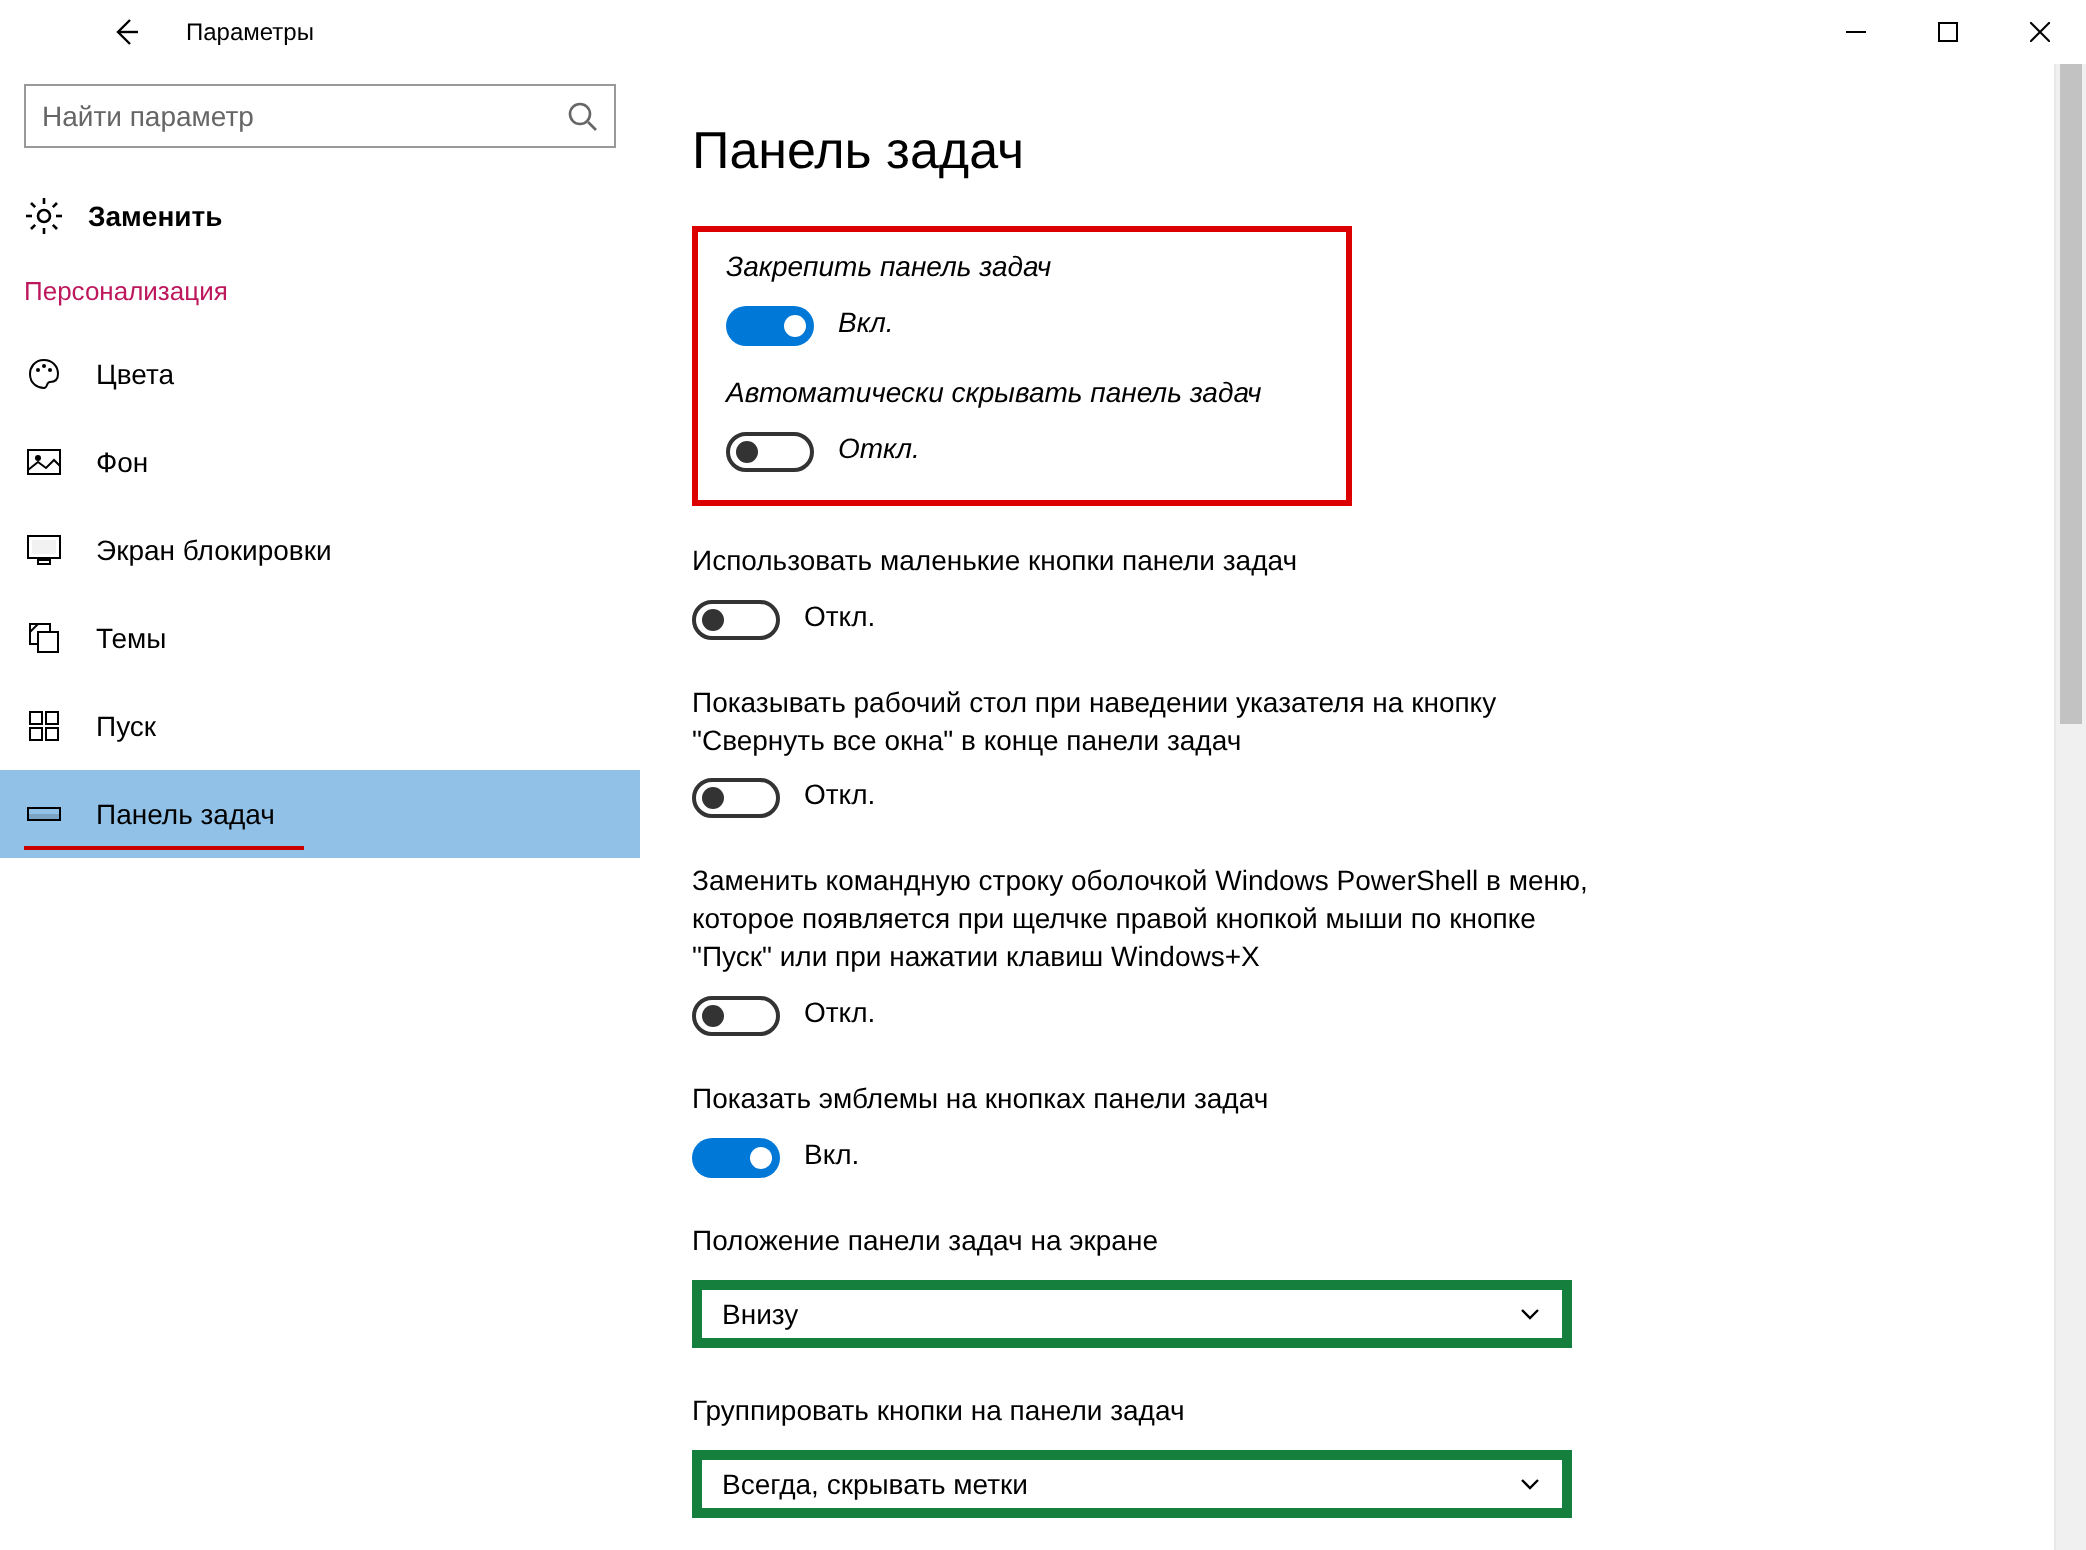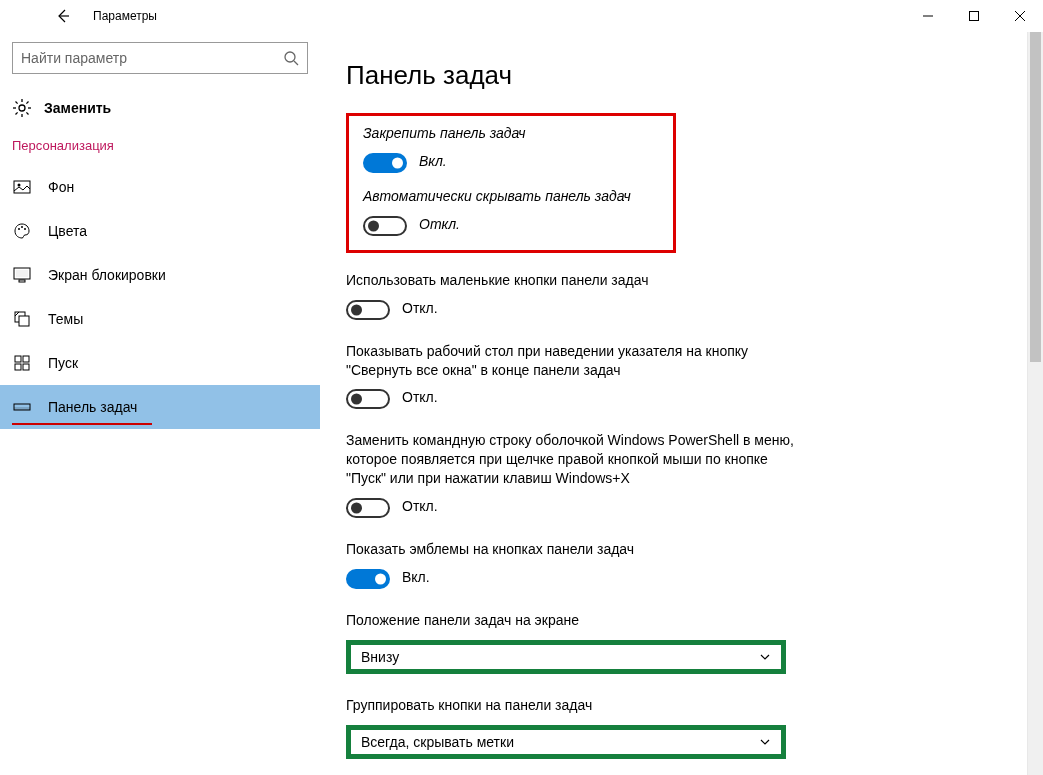--- a/index.html
+++ b/index.html
@@ -210,38 +210,38 @@
           </svg>
       </span>
       <span>Заменить</span>
     </div>
 
     <div class="section-title">Персонализация</div>
 
     <div class="nav-item">
       <span class="nicon">
         <svg width="18" height="18" viewBox="0 0 18 18">
-            <rect x="1" y="3" width="16" height="12" stroke="#000" fill="none"></rect>
-            <circle cx="6" cy="7" r="1.5" fill="#000"></circle>
-            <path d="M1 13 L6 9 L10 12 L14 8 L17 11" stroke="#000" fill="none"></path>
-          </svg>
-      </span>
-      <span>Фон</span>
-    </div>
-
-    <div class="nav-item">
-      <span class="nicon">
-        <svg width="18" height="18" viewBox="0 0 18 18">
             <path d="M9 2 C4 2 2 6 2 9 C2 14 6 16 9 16 C11 16 10 13 12 13 C15 13 16 11 16 9 C16 5 13 2 9 2 Z" stroke="#000" fill="none"></path>
             <circle cx="6" cy="7" r="1" fill="#000"></circle>
             <circle cx="9" cy="5" r="1" fill="#000"></circle>
             <circle cx="12" cy="7" r="1" fill="#000"></circle>
           </svg>
       </span>
       <span>Цвета</span>
+    </div>
+
+    <div class="nav-item">
+      <span class="nicon">
+        <svg width="18" height="18" viewBox="0 0 18 18">
+            <rect x="1" y="3" width="16" height="12" stroke="#000" fill="none"></rect>
+            <circle cx="6" cy="7" r="1.5" fill="#000"></circle>
+            <path d="M1 13 L6 9 L10 12 L14 8 L17 11" stroke="#000" fill="none"></path>
+          </svg>
+      </span>
+      <span>Фон</span>
     </div>
 
     <div class="nav-item">
       <span class="nicon">
         <svg width="18" height="18" viewBox="0 0 18 18">
             <rect x="1" y="2" width="16" height="11" stroke="#000" fill="none"></rect>
             <rect x="6" y="14" width="6" height="2" stroke="#000" fill="none"></rect>
             <rect x="3" y="4" width="12" height="7" fill="#000" opacity="0.05"></rect>
           </svg>
       </span>

